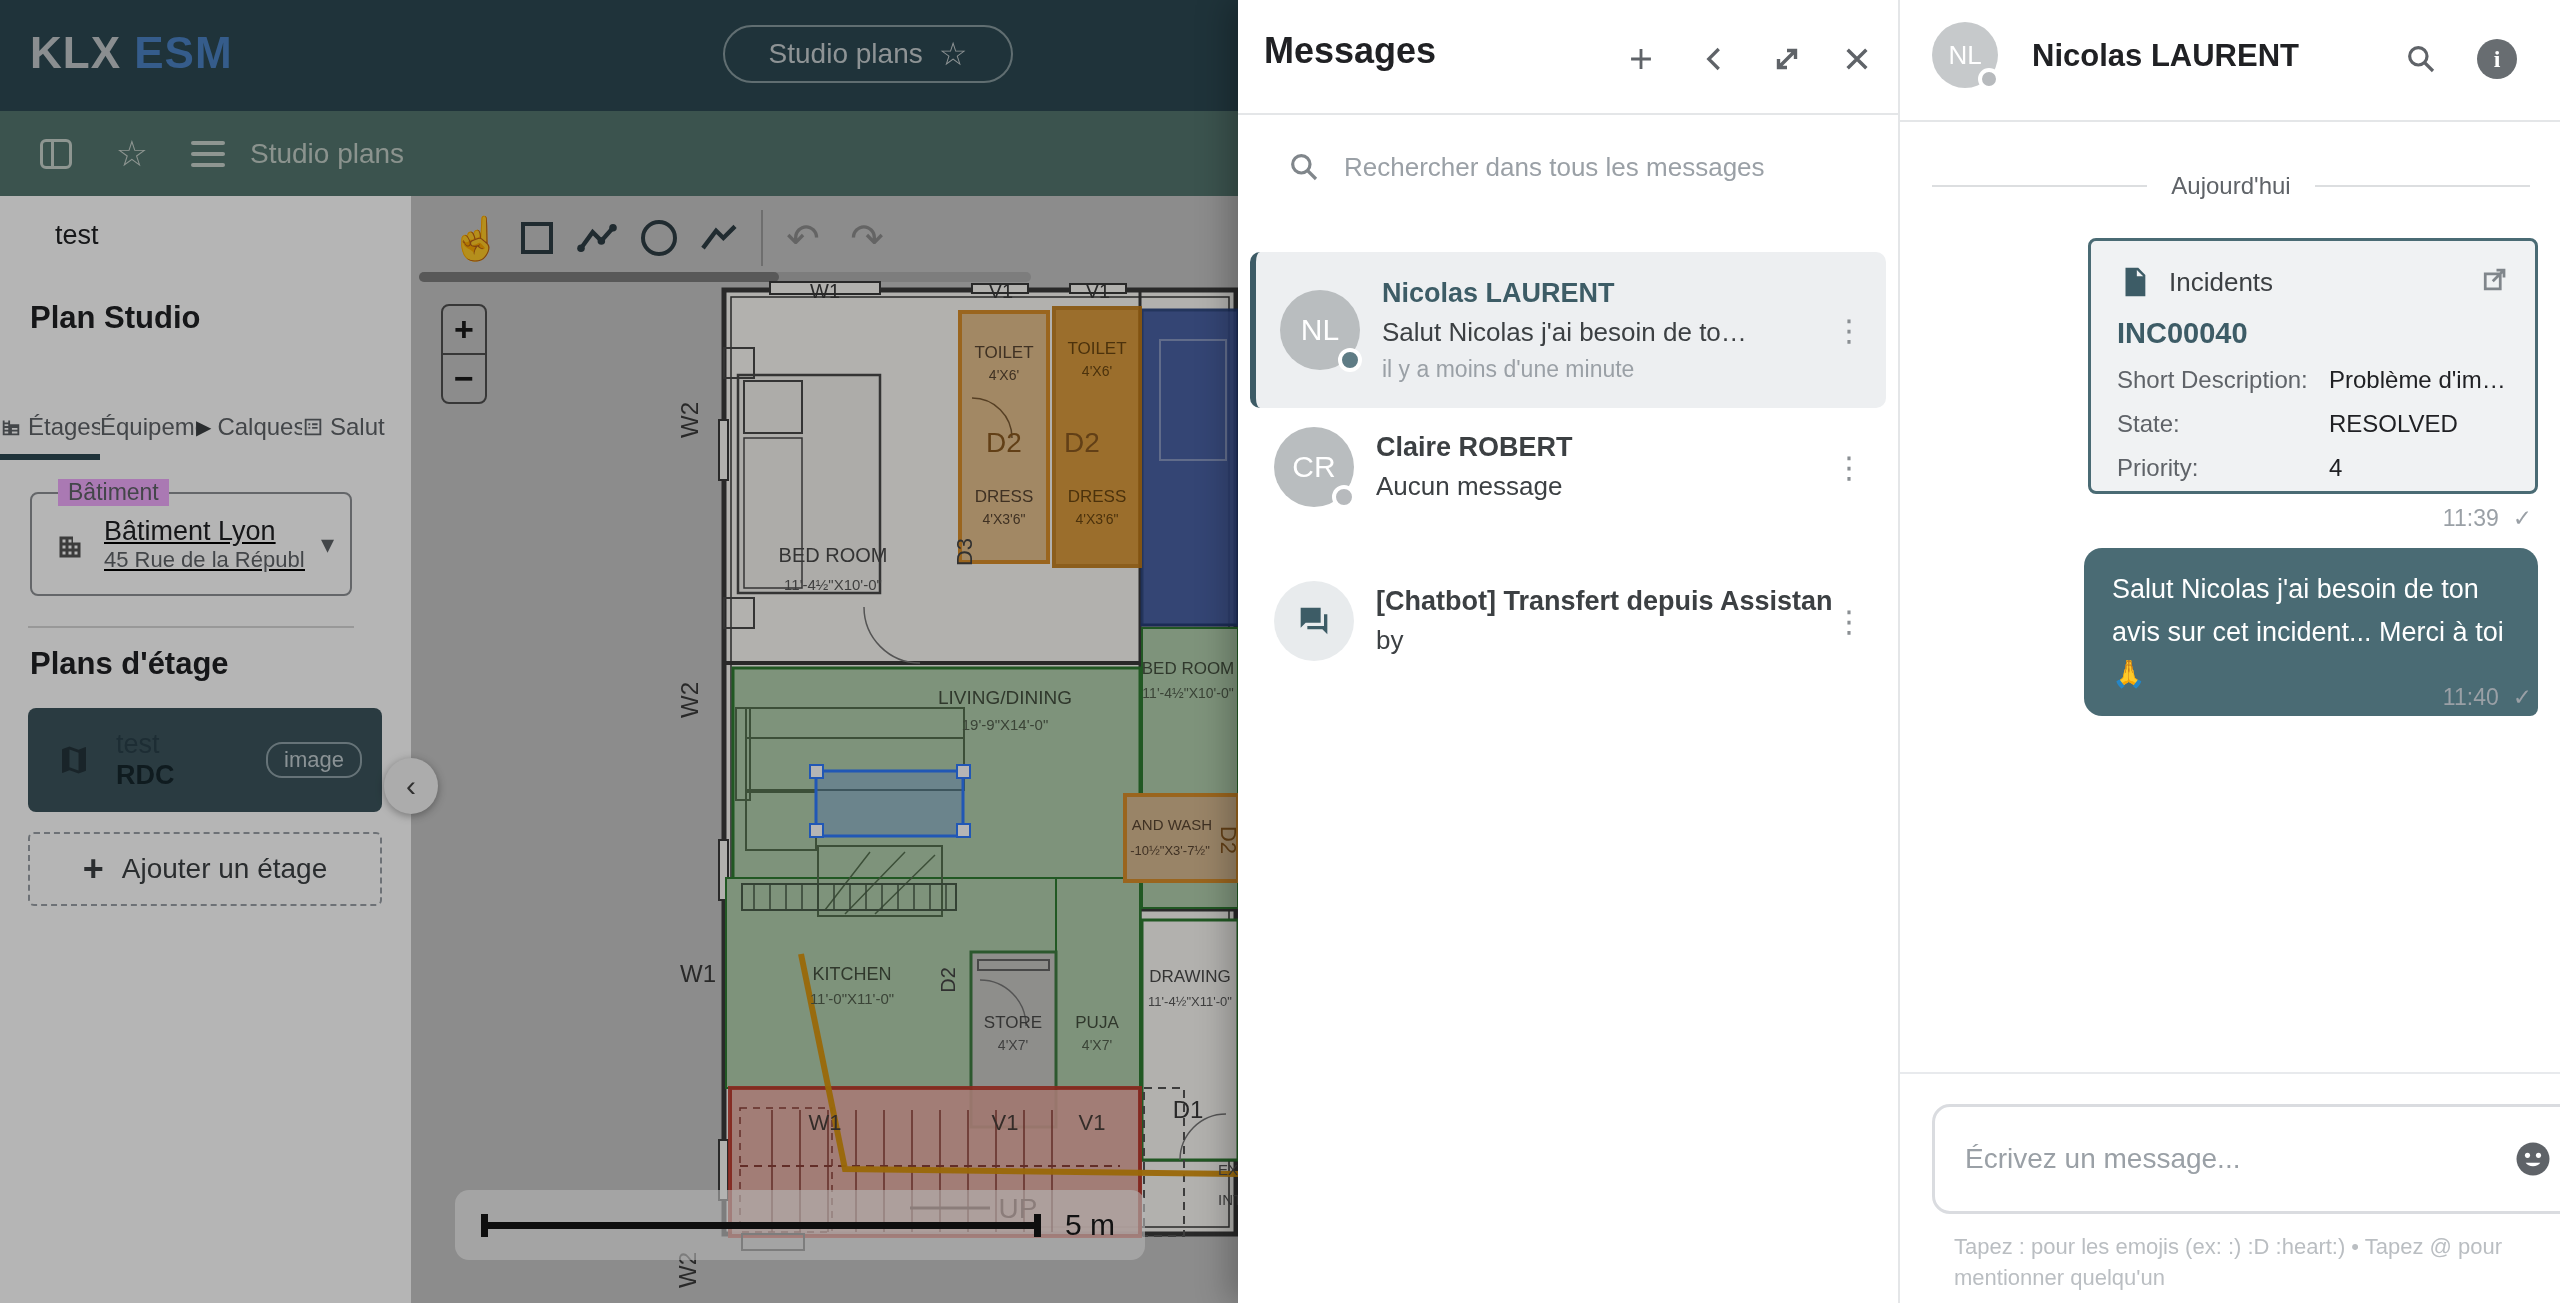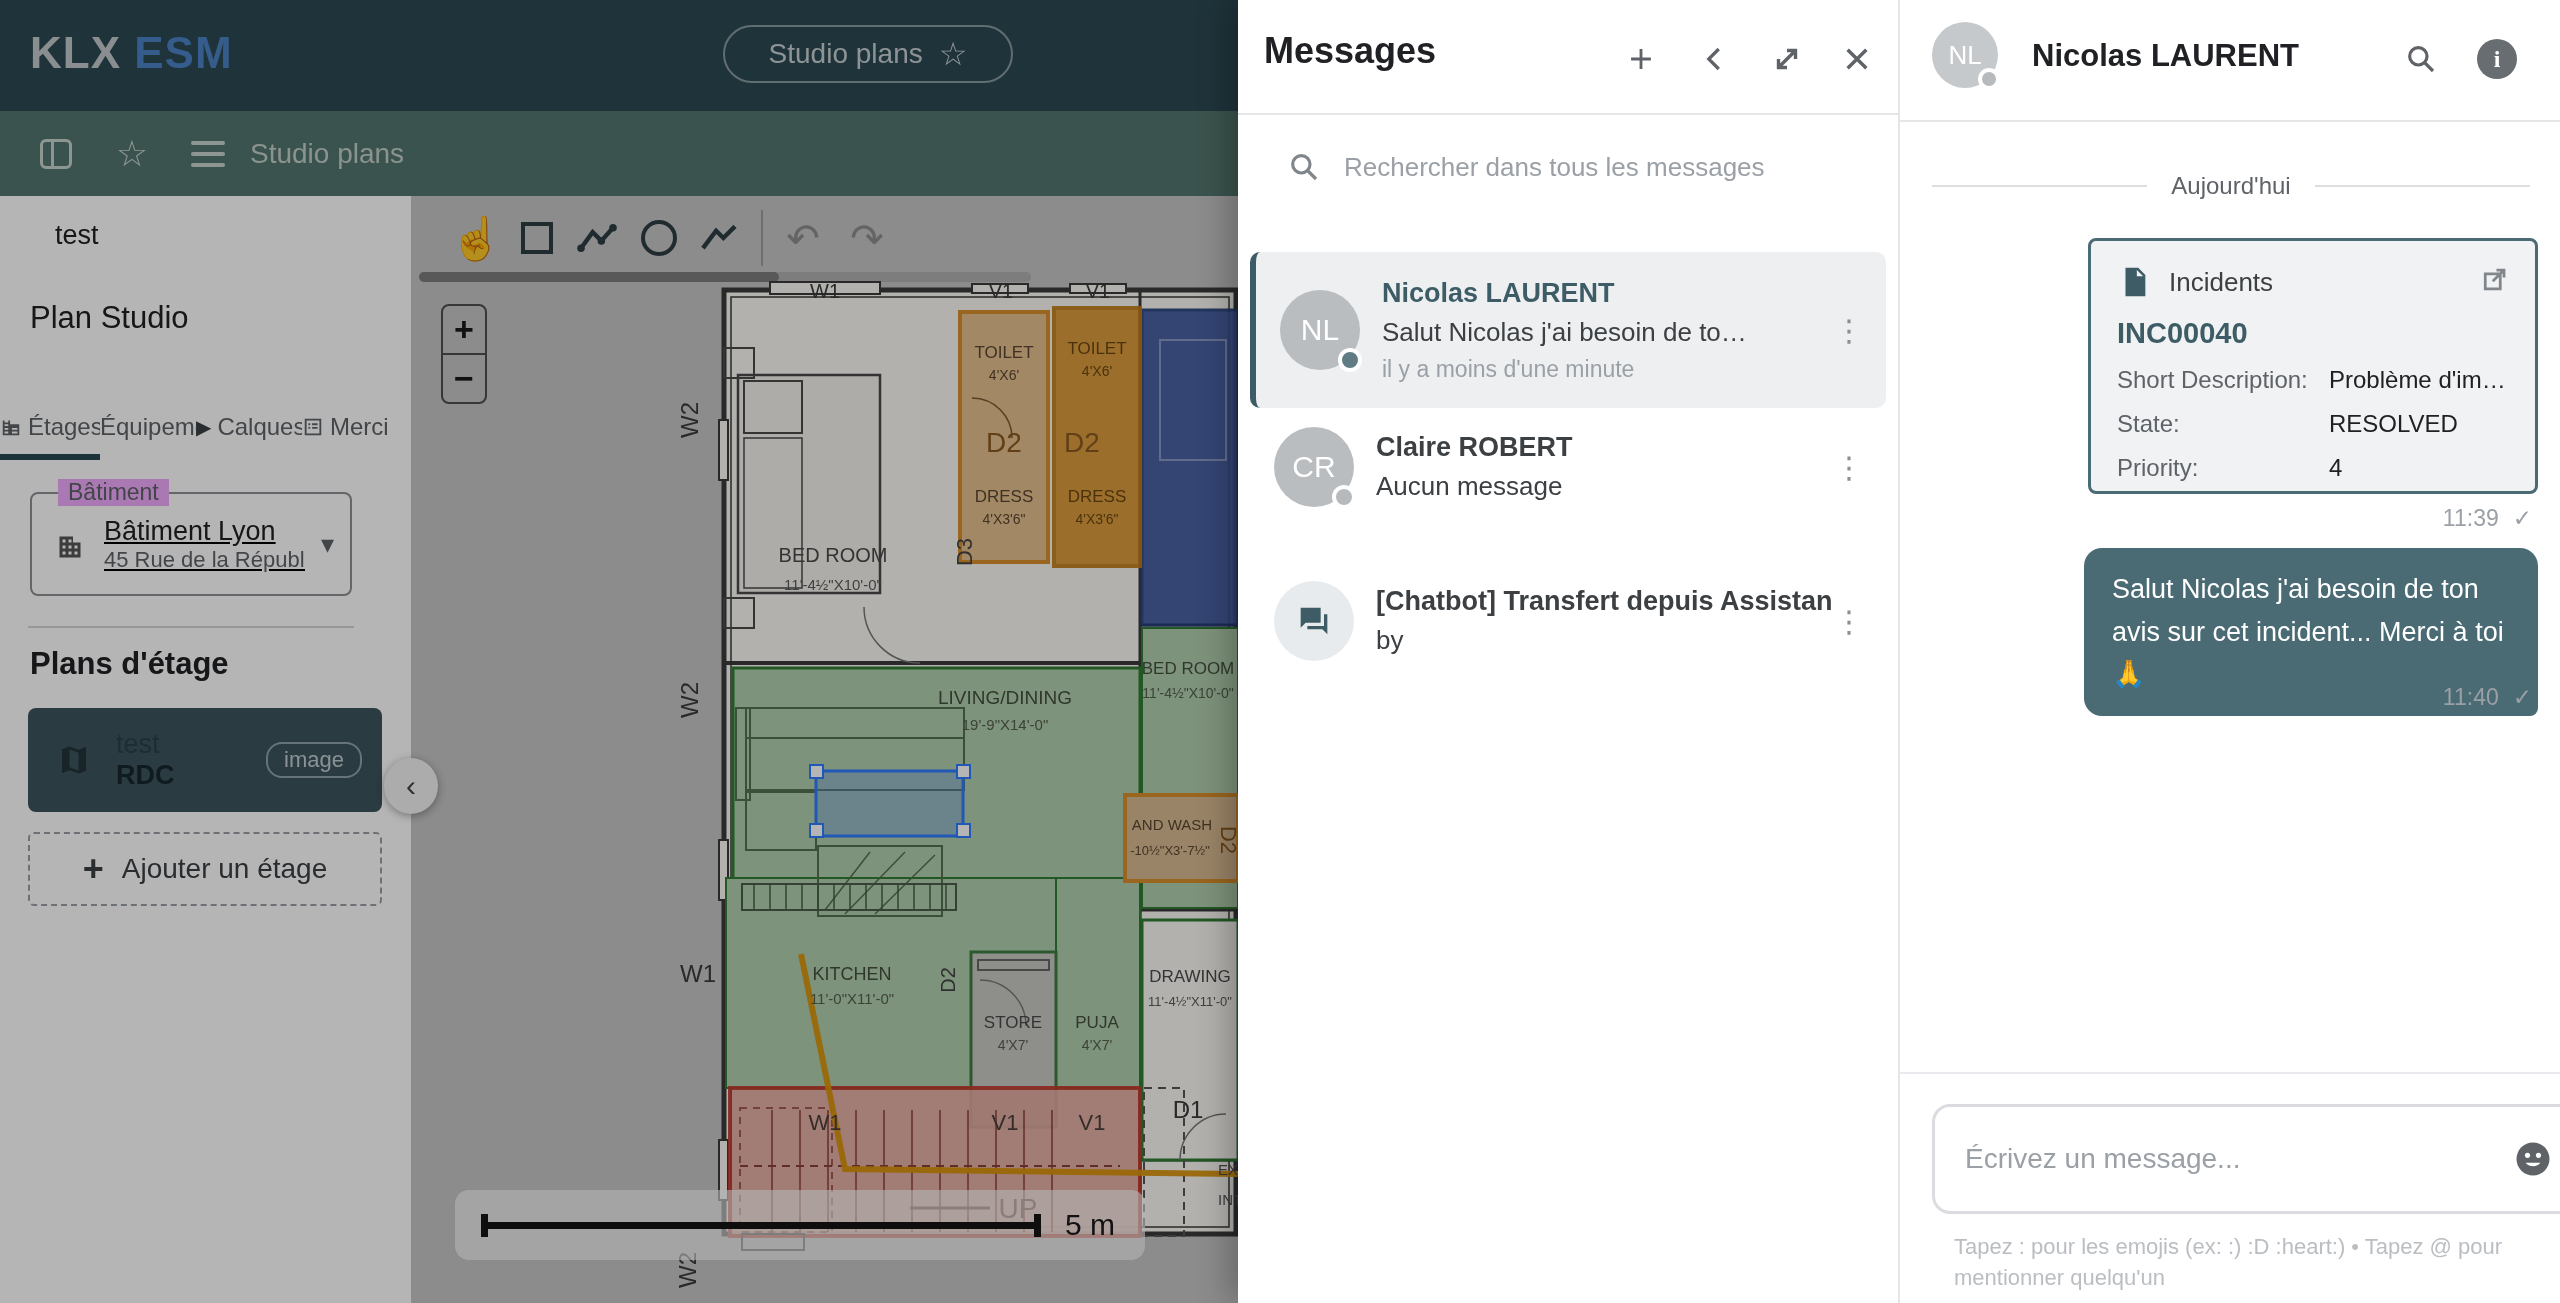--- a/index.html
+++ b/index.html
@@ -23,21 +23,21 @@
   .panel-ic { width:32px; height:30px; border:3px solid #c9d3cd; border-radius:6px; position:relative; }
   .panel-ic:before { content:""; position:absolute; left:8px; top:0; width:3px; height:100%; background:#c9d3cd; }
   .star2 { font-size:36px; }
   .burger { width:34px; display:flex; flex-direction:column; gap:7px; }
   .burger div { height:4px; background:#c9d3cd; border-radius:2px; }
   .tb2-title { margin-left:22px; font-size:28px; color:#c4cfc8; }
 
   
   .sidebar { position:absolute; left:0; top:196px; width:411px; height:1107px; background:#fff; z-index:5; }
   .sb-test { position:absolute; left:55px; top:24px; font-size:27px; color:#202124; }
-  .sb-title { position:absolute; left:30px; top:104px; font-size:31px; font-weight:normal; color:#202124; }
+  .sb-title { position:absolute; left:30px; top:104px; font-size:31px; font-weight:bold; color:#202124; }
   .tabs { position:absolute; left:0; top:200px; width:411px; height:62px; display:flex; align-items:center; }
   .tab { display:flex; align-items:center; gap:6px; height:62px; overflow:hidden; white-space:nowrap; color:#5f6368; font-size:24px; cursor:pointer; flex:none; }
   .tab-underline { position:absolute; left:0; top:258px; width:100px; height:6px; background:#2c4952; }
   .tab svg, .tab .tab-glyph { flex:none; }
   .fieldset { position:absolute; left:30px; top:296px; width:322px; height:104px; border:2px solid #8d9094; border-radius:8px; cursor:pointer; }
   .fieldset .legend { position:absolute; left:26px; top:-15px; background:#f0abfc; padding:0 10px; font-size:23px; color:#5f6368; }
   .fs-row { display:flex; align-items:center; height:100%; padding:0 16px 0 20px; gap:16px; }
   .fs-texts { flex:1; overflow:hidden;text-decoration:underline; }
   .fs-name { font-size:27px; color:#202124; }
   .fs-addr { font-size:22px; color:#5f6368; white-space:nowrap; overflow:hidden; }
@@ -177,21 +177,21 @@
           <span>Équipements</span>
         </div>
         <div class="tab" style="width:106px">
           <span class="tab-glyph" style="font-size:20px;color:#3c4043">▶</span>
           <span>Calques</span>
         </div>
         <div class="tab" style="width:100px">
           <svg width="22" height="22" viewBox="0 0 24 24">
               <path fill="#5f6368" d="M3 3h18v18H3V3zm2 2v14h14V5H5zm2 3h2v2H7V8zm4 0h6v2h-6V8zm-4 4h2v2H7v-2zm4 0h6v2h-6v-2z"></path>
             </svg>
-          <span>Merci</span>
+          <span>Salut</span>
         </div>
       </div>
       <div class="tab-underline"></div>
 
       <div class="fieldset">
         <span class="legend">Bâtiment</span>
         <div class="fs-row">
           <svg width="36" height="36" viewBox="0 0 24 24">
               <path fill="#555" d="M5 21V7h9v4h5v10H5zm2-2h2v-2H7v2zm0-4h2v-2H7v2zm0-4h2V9H7v2zm4 8h2v-2h-2v2zm0-4h2v-2h-2v2zm0-4h2V9h-2v2zm4 8h2v-2h-2v2zm0-4h2v-2h-2v2z"></path>
             </svg>

